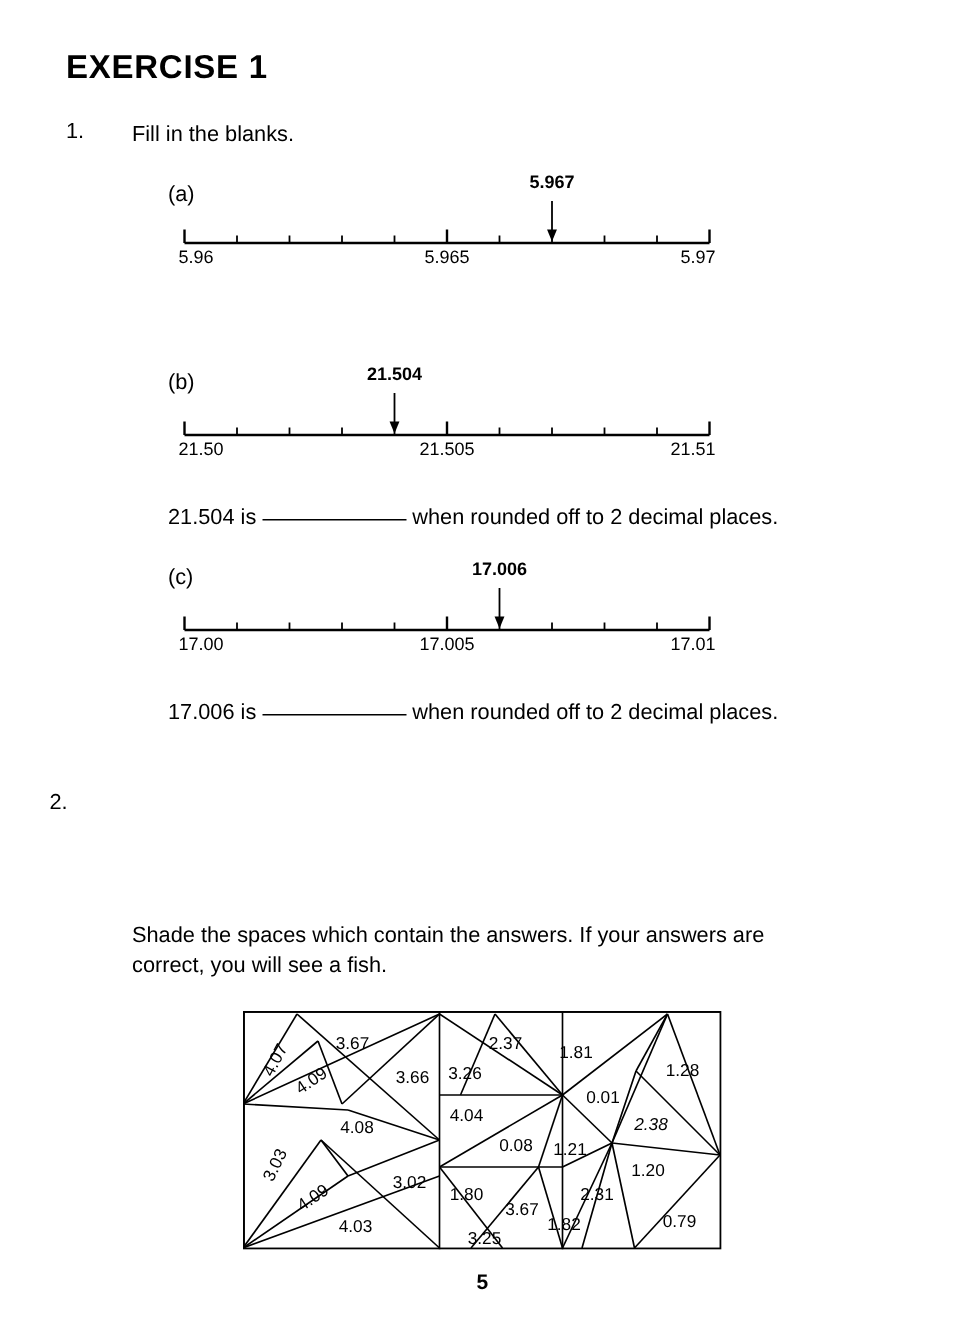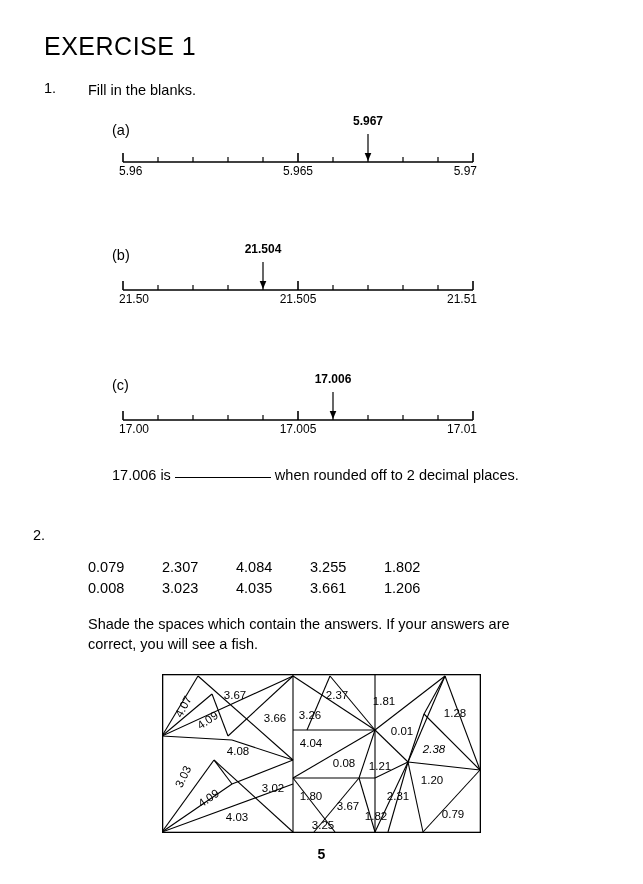--- a/index.html
+++ b/index.html
@@ -20,22 +20,22 @@
     width: 643px;
     height: 884px;
     background: #ffffff;
   }
 
   
   .exercise-title {
     position: absolute;
     left: 44px;
     top: 32px;
-    font-size: 25px;
-    font-weight: normal;
+    font-size: 22px;
+    font-weight: bold;
     letter-spacing: 0.5px;
   }
 
   
   .q-num {
     position: absolute;
     font-size: 14.5px;
   }
   .q-text {
     position: absolute;
@@ -182,20 +182,23 @@
         <g>
           <line x1="145" x2="145" y1="20" y2="45" stroke="#000" stroke-width="1.2"></line>
           <path d="M141.7,39 L148.3,39 L145,47 Z" fill="#000"></path>
         </g>
       </svg>
       <div class="nl-arrow-label" style="left: 145px;">21.504</div>
       <div class="nl-tick-label start" style="left: 1px;">21.50</div>
       <div class="nl-tick-label mid" style="left: 180px;">21.505</div>
       <div class="nl-tick-label end" style="left: 359px;">21.51</div>
     </div>
+  <div class="sentence" style="left:112px; top:337px;">
+    <span>21.504 is</span><span class="blank"></span><span>when rounded off to 2 decimal places.</span>
+  </div>
 
   <div class="part-label" style="left:112px; top:377px;">(c)</div>
   <div class="numline-wrap" id="nl-c" style="left:118px; top:372px;">
       <svg width="390" height="78" class="nl-svg">
         <g stroke="#000" stroke-width="1.6" fill="none">
           <line x1="5" y1="48" x2="355" y2="48"></line>
           <line x1="5" x2="5" y1="39" y2="48" stroke-width="1.6"></line>
           <line x1="40" x2="40" y1="43" y2="48" stroke-width="1.2"></line>
           <line x1="75" x2="75" y1="43" y2="48" stroke-width="1.2"></line>
           <line x1="110" x2="110" y1="43" y2="48" stroke-width="1.2"></line>
@@ -216,24 +219,20 @@
       <div class="nl-tick-label start" style="left: 1px;">17.00</div>
       <div class="nl-tick-label mid" style="left: 180px;">17.005</div>
       <div class="nl-tick-label end" style="left: 359px;">17.01</div>
     </div>
   <div class="sentence" style="left:112px; top:467px;">
     <span>17.006 is</span><span class="blank"></span><span>when rounded off to 2 decimal places.</span>
   </div>
 
   <div class="q-num" style="left:33px; top:527px;">2.</div>
 
-  <div class="num-grid" id="num-grid" style="left:88px; top:557px;">
-      <span class="ng-row"><span class="ng-cell">0.079</span><span class="ng-cell">2.307</span><span class="ng-cell">4.084</span><span class="ng-cell">3.255</span><span class="ng-cell">1.802</span></span>
-      <span class="ng-row"><span class="ng-cell">0.008</span><span class="ng-cell">3.023</span><span class="ng-cell">4.035</span><span class="ng-cell">3.661</span><span class="ng-cell">1.206</span></span>
-    </div>
 
   <div class="q-text" style="left:88px; top:614px;">Shade the spaces which contain the answers. If your answers are</div>
   <div class="q-text" style="left:88px; top:634px;">correct, you will see a fish.</div>
 
   <div class="puzzle">
     <svg id="puzzle-svg" width="319" height="159" viewBox="0 0 319 159">
       <g stroke="#000" stroke-width="1.1" fill="none">
 
         <rect x="0.6" y="0.6" width="317.8" height="157.8" stroke-width="1.4"></rect>
 

